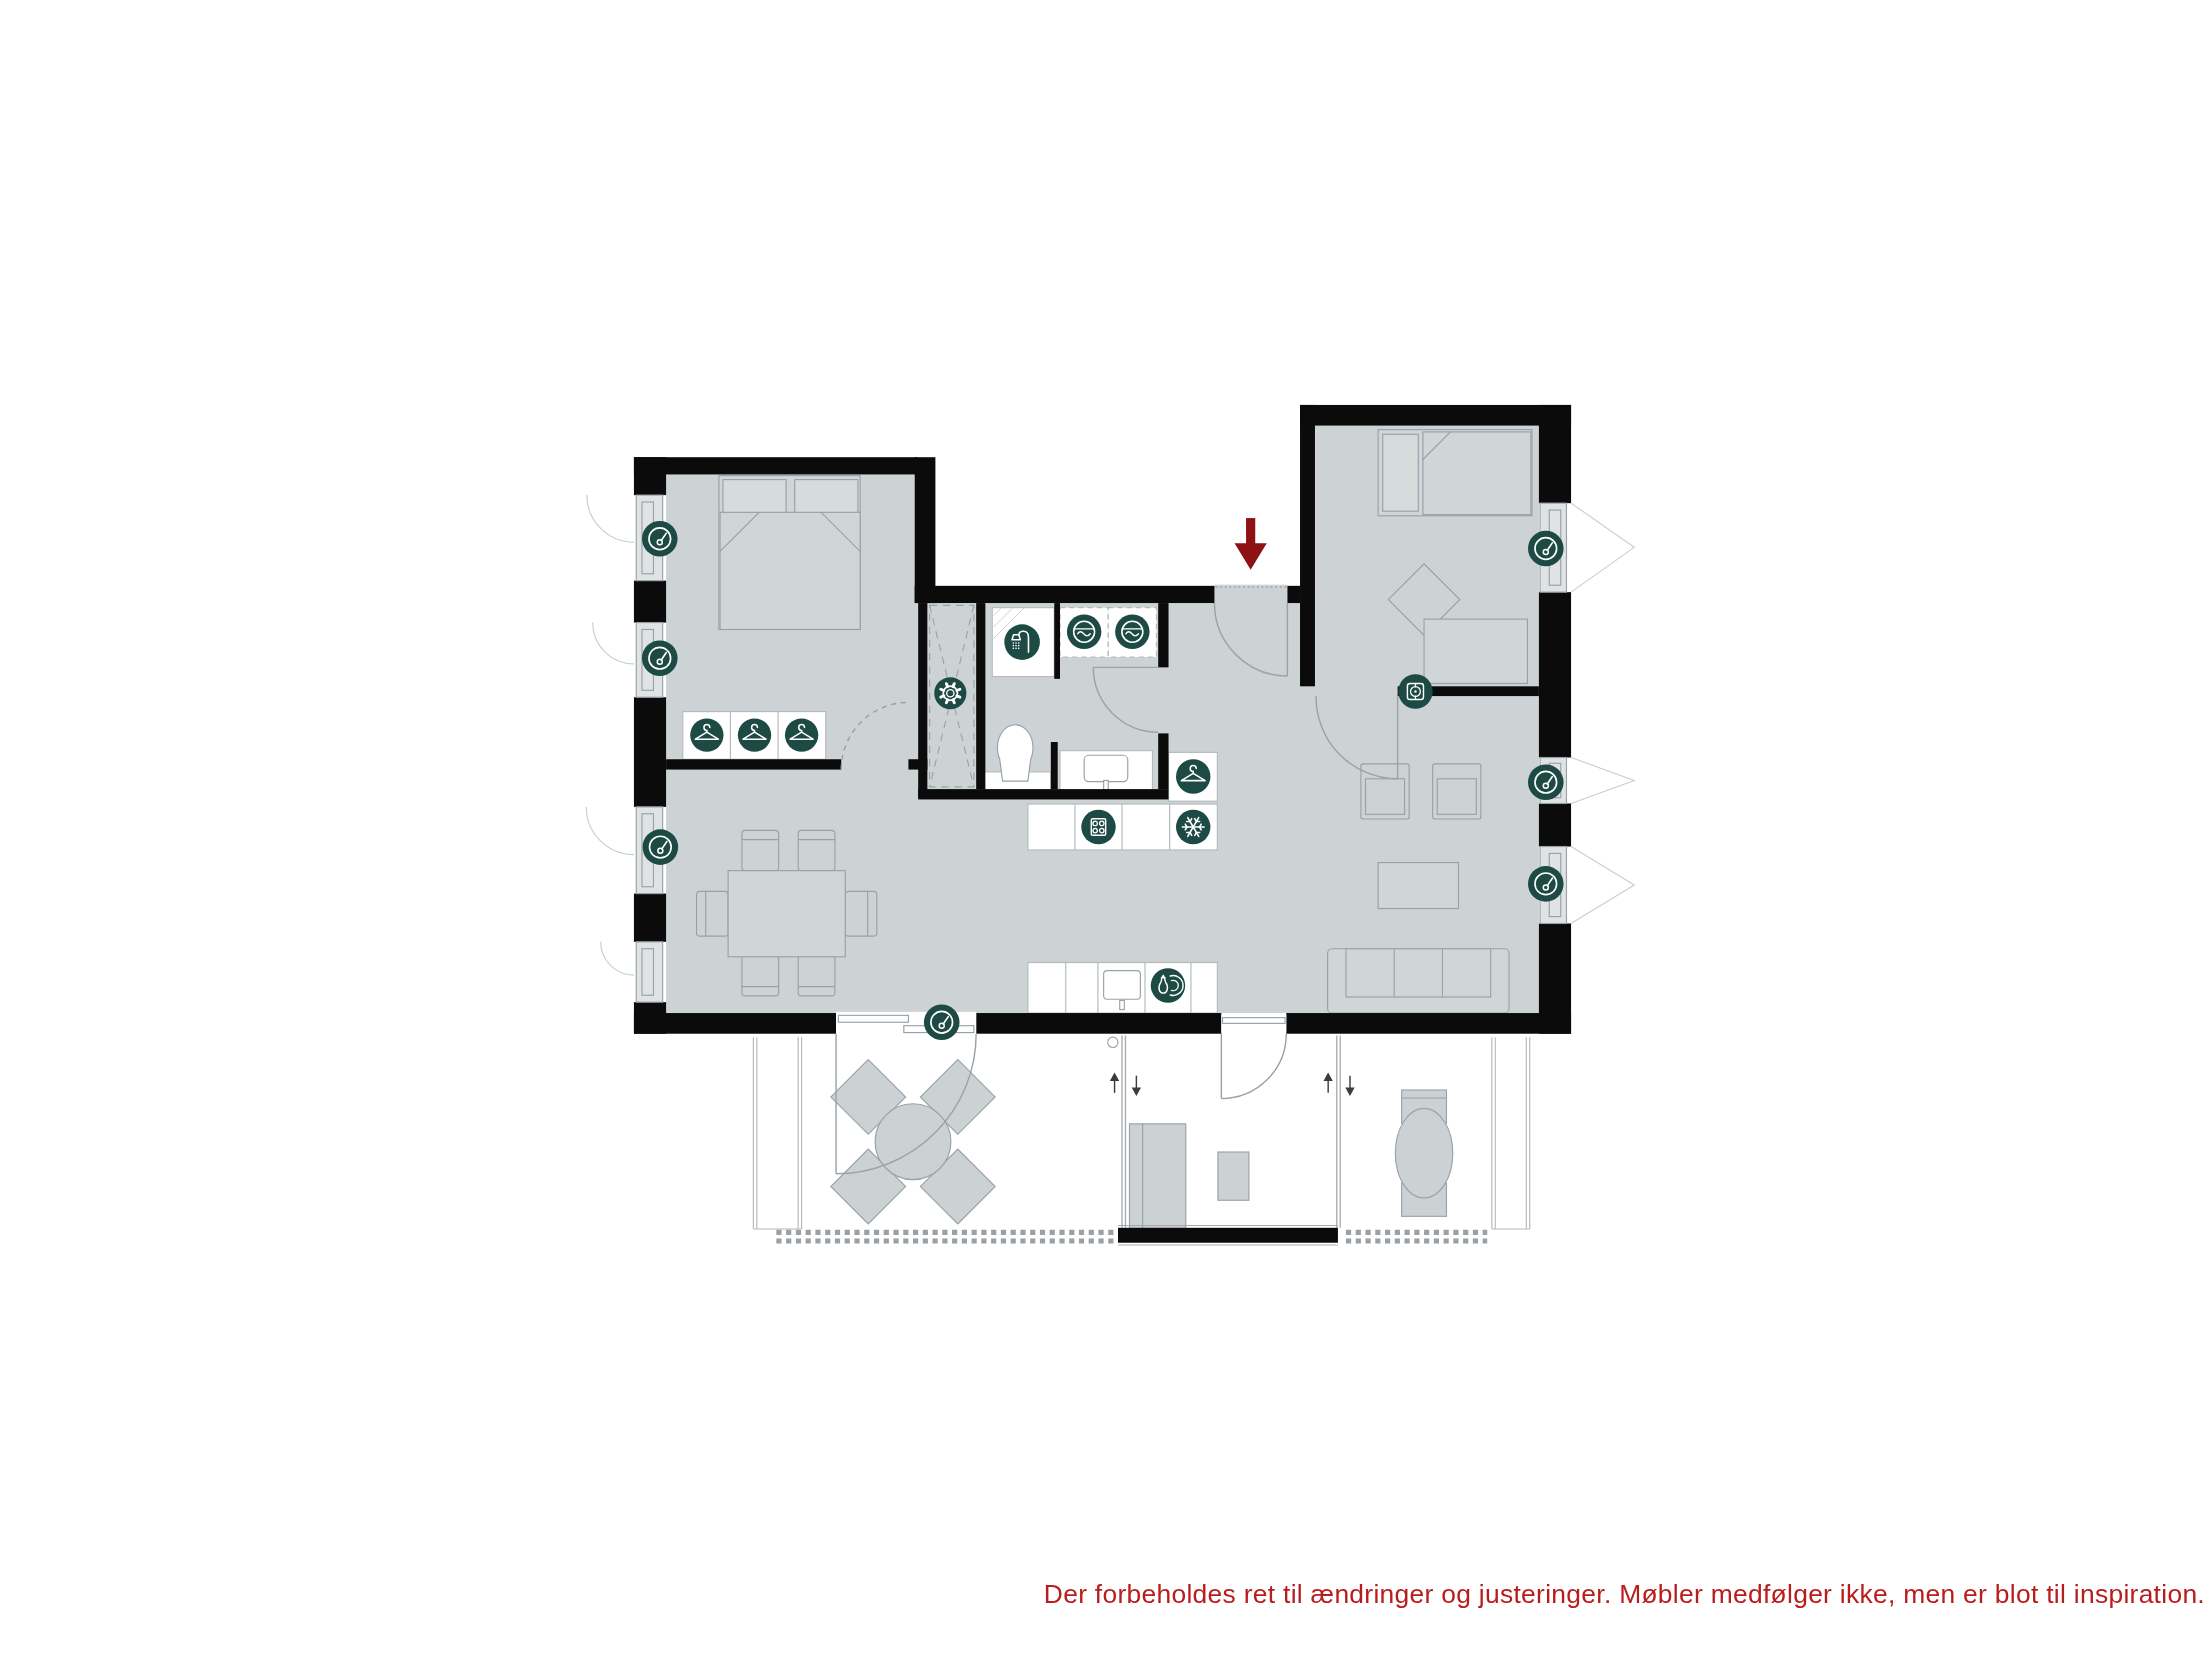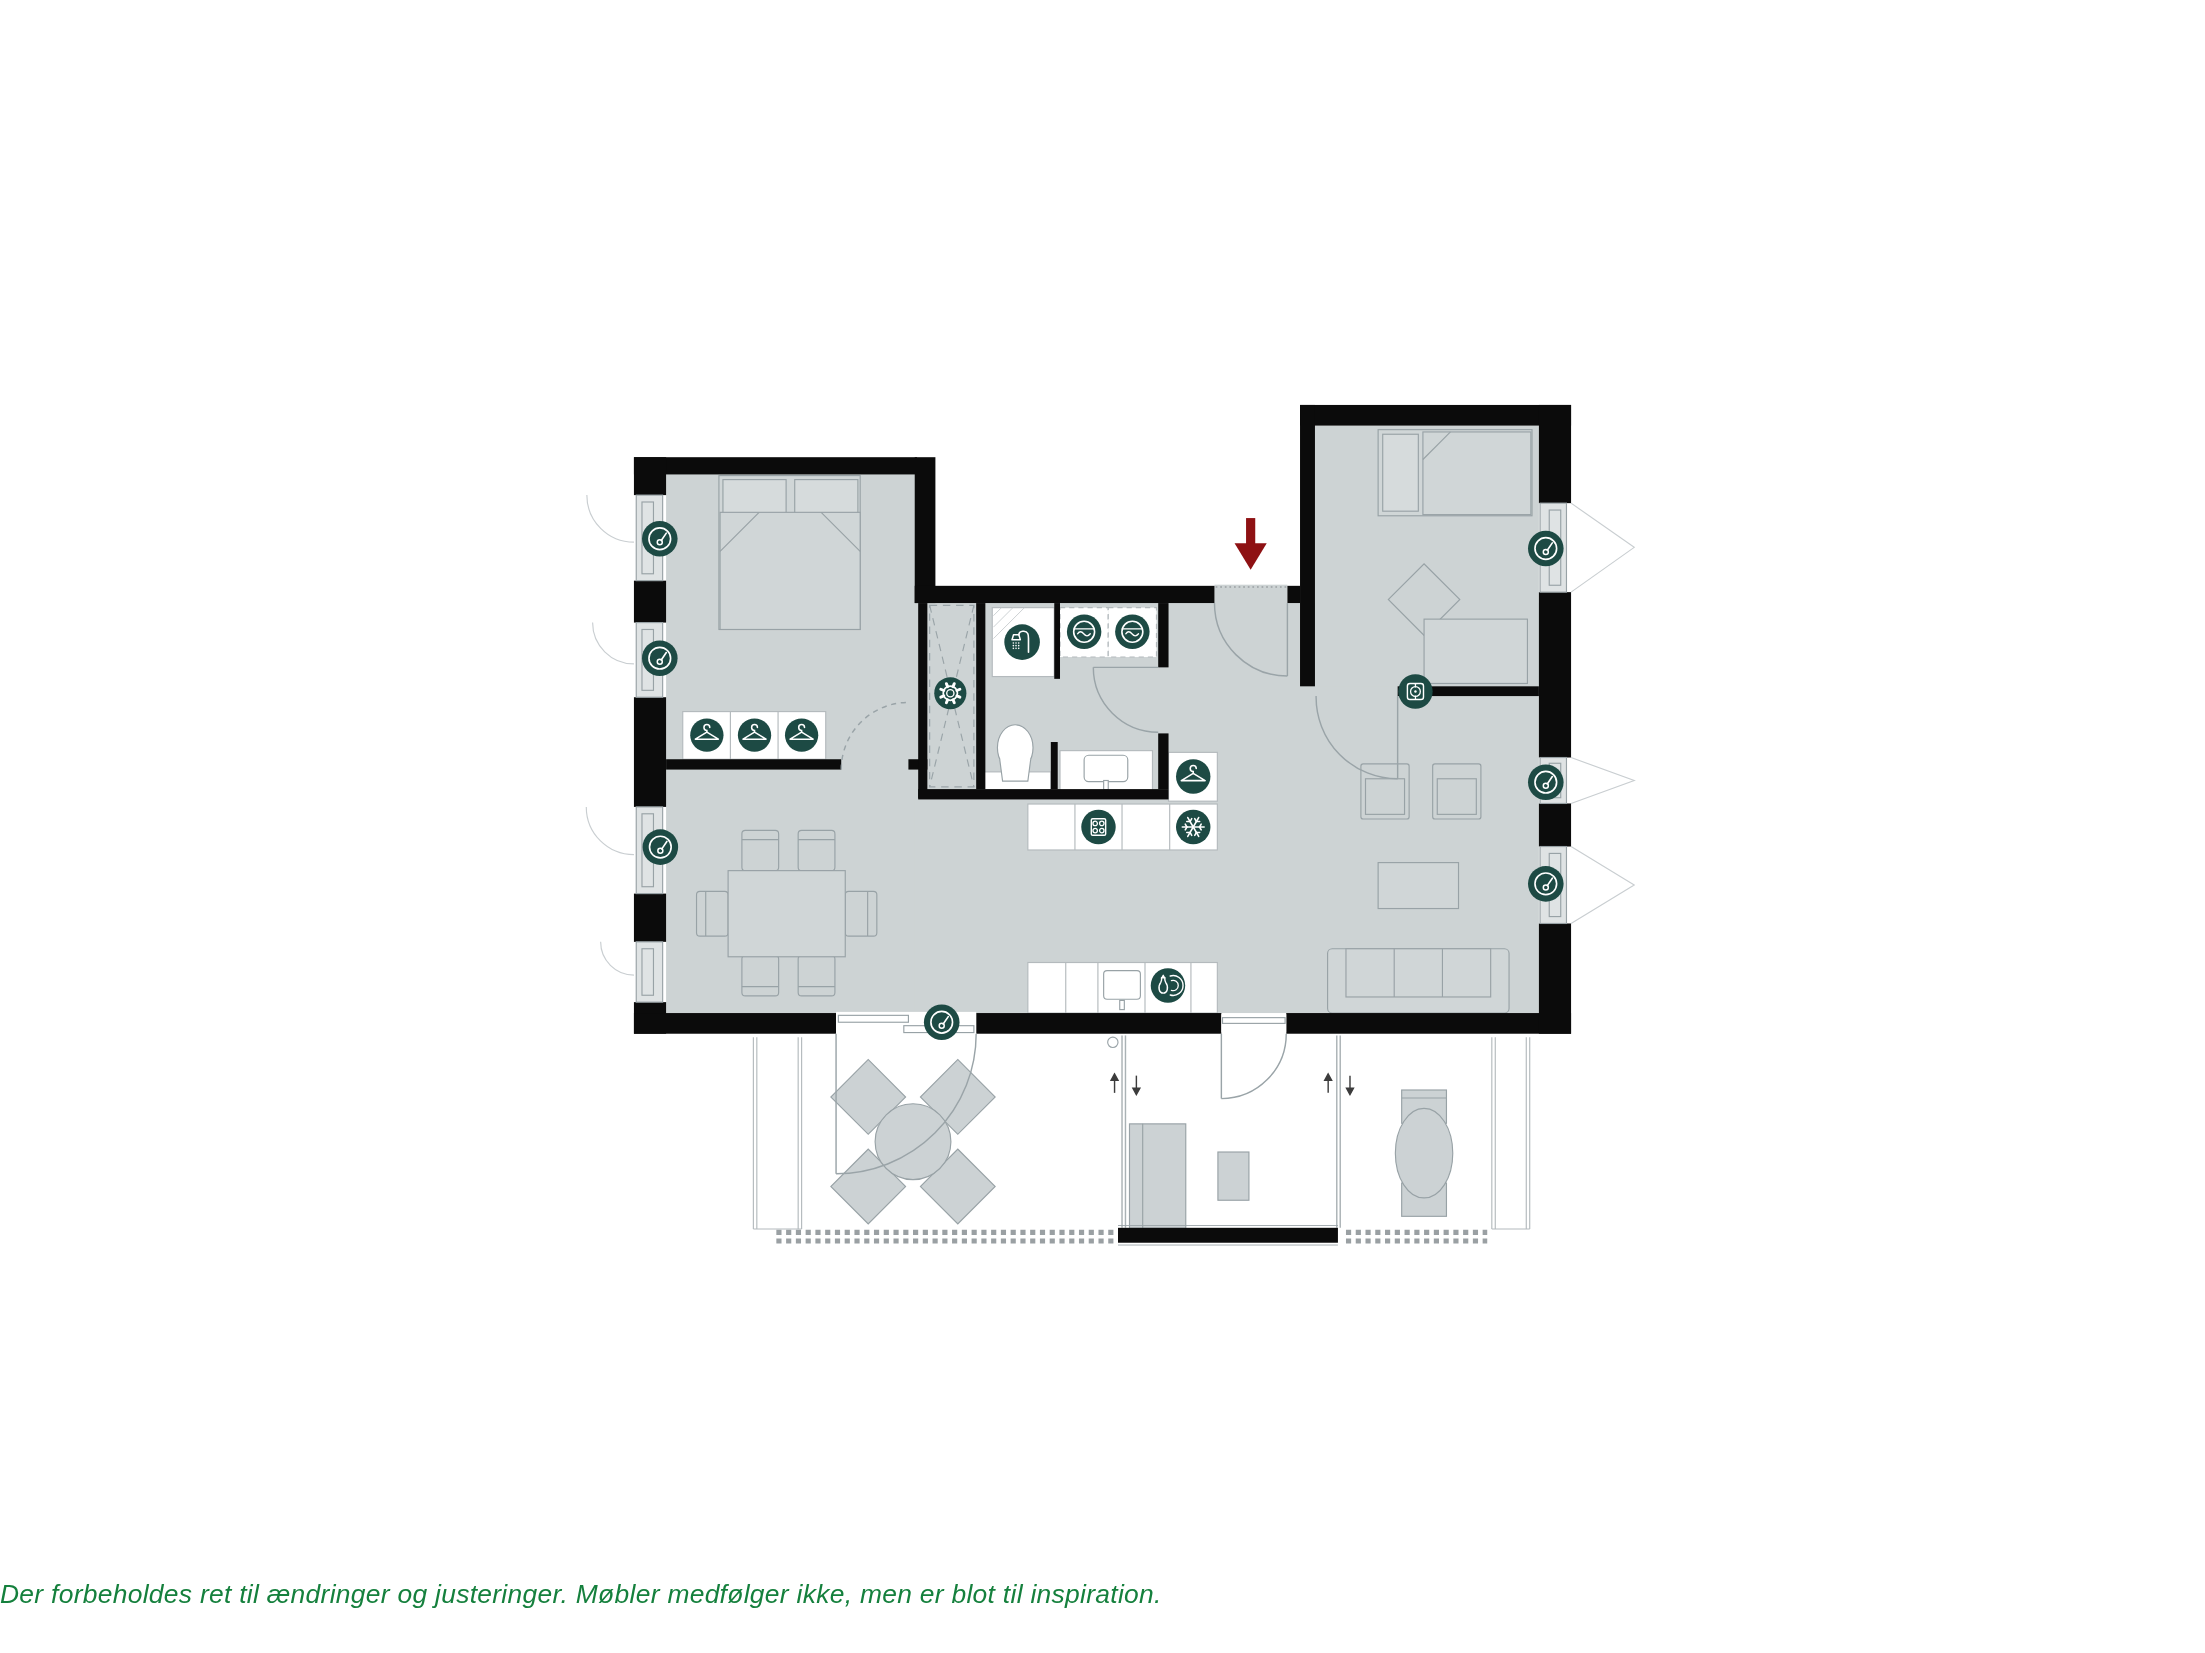--- a/index.html
+++ b/index.html
@@ -2,22 +2,22 @@
 <html style="font-size:9.2px"><head>
 <meta charset="utf-8">
 <style>
   html,body{margin:0;padding:0;}
   body{
     width:2205px;height:1654px;background:#ffffff;position:relative;
     font-family:"Liberation Sans", sans-serif;
   }
   #plan-svg{position:absolute;left:0;top:0;}
   .caption{
-    position:absolute;left:0;right:0;top:1579px;text-align:left;
-    font-size:26.4px;color:#15803d;letter-spacing:0.3px;font-style:italic;
+    position:absolute;left:0;right:0;top:1579px;text-align:right;
+    font-size:26.4px;color:#b91c1c;letter-spacing:0.3px;
   }
 </style>
 </head>
 <body>
 
 <svg id="plan-svg" width="2205" height="1654" viewBox="0 0 3840 2880" xmlns="http://www.w3.org/2000/svg">
 
   <g fill="#cdd3d4">
     <rect x="1160" y="824" width="440" height="940"></rect>
     <rect x="1593" y="1050" width="1087" height="714"></rect>

